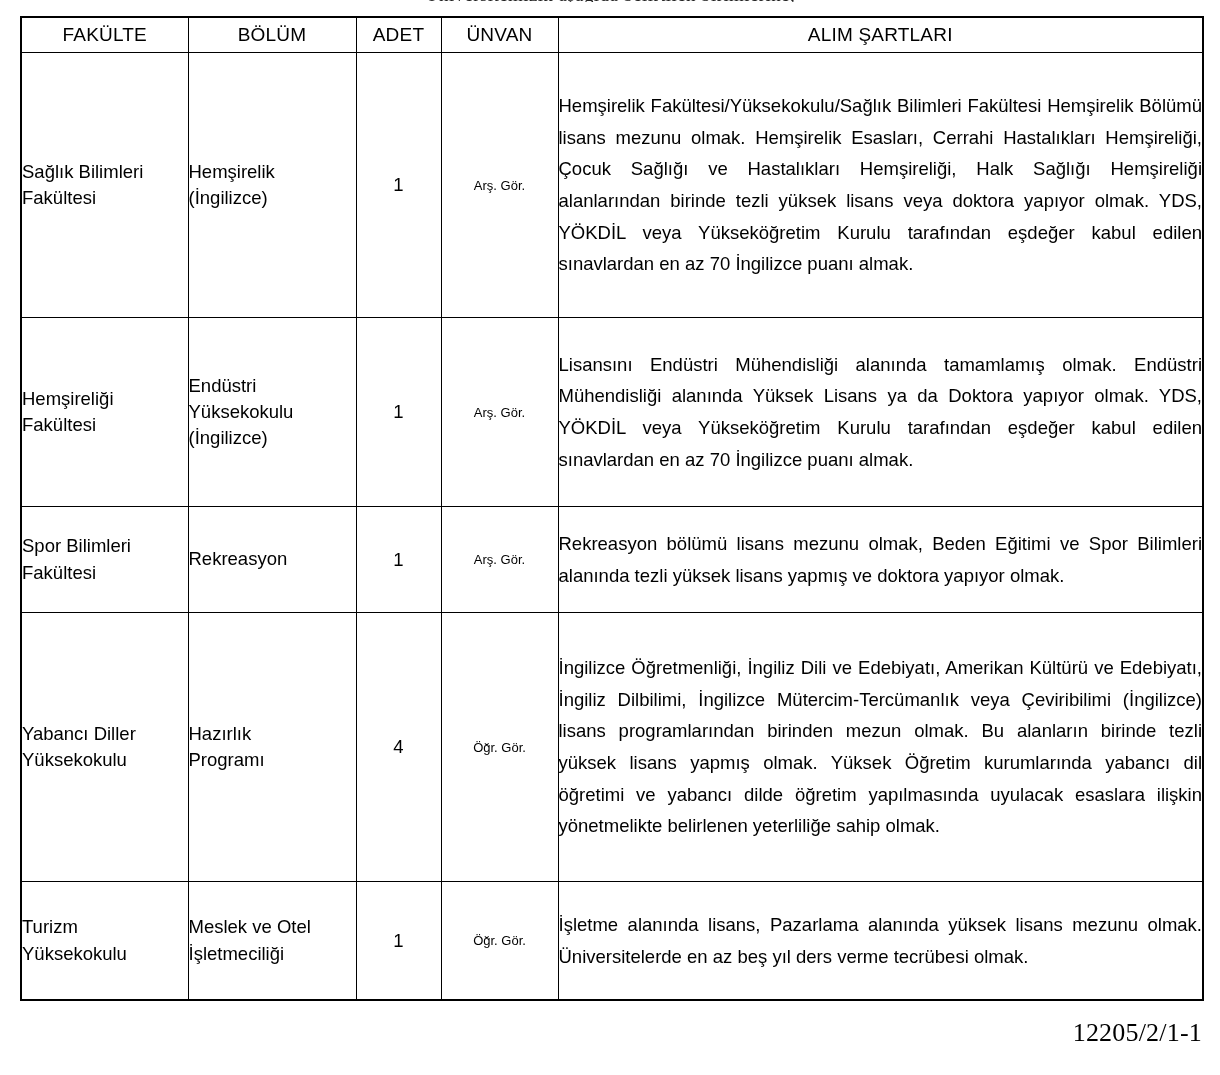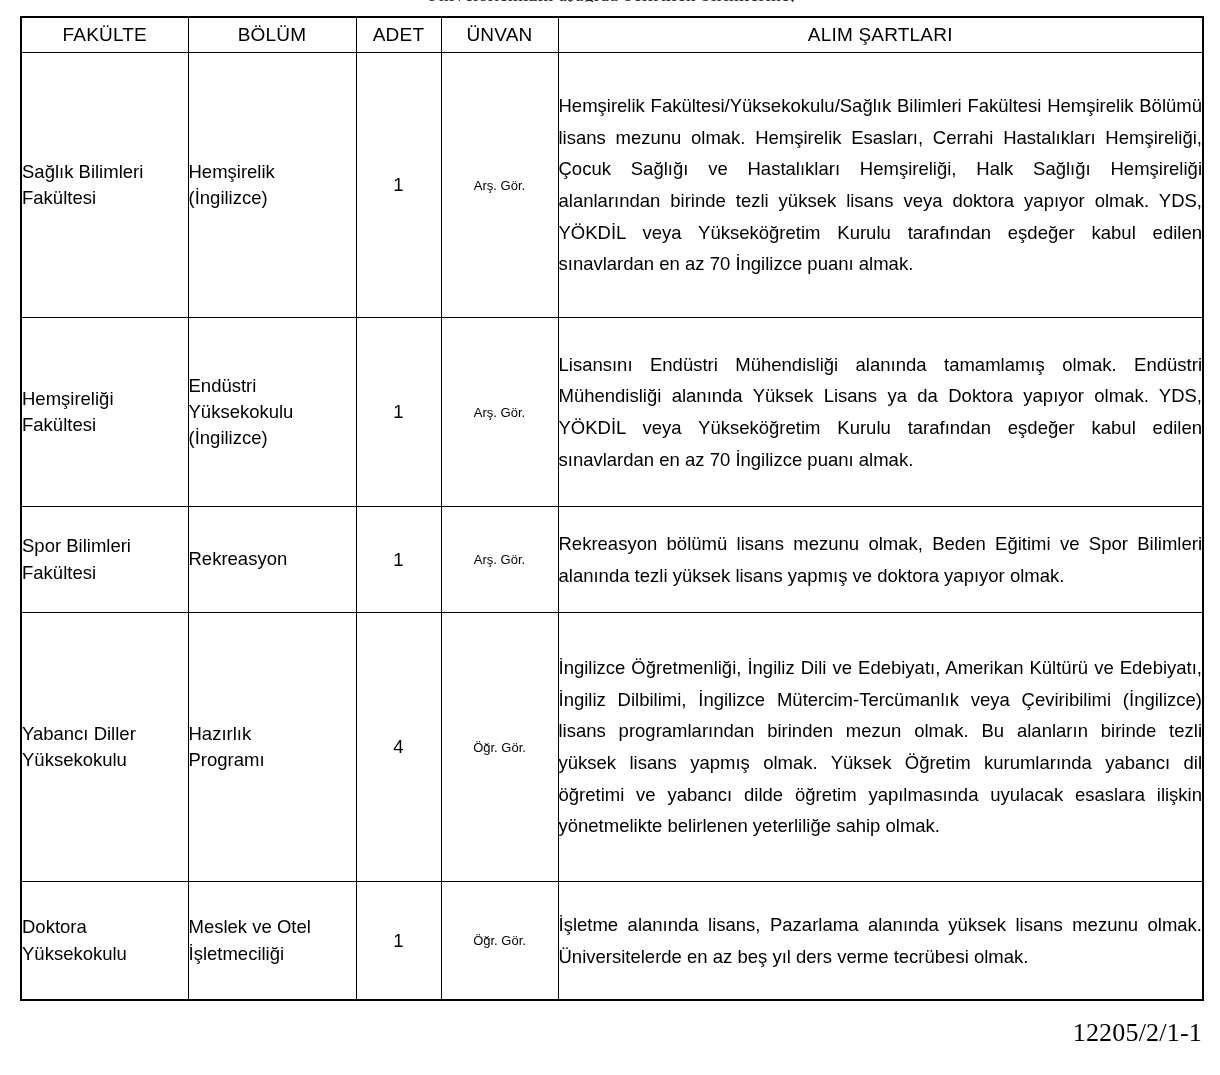--- a/index.html
+++ b/index.html
@@ -203,21 +203,21 @@
             <span class="line">Hazırlık</span>
             <span class="line">Programı</span>
           </td>
           <td class="cell-num">4</td>
           <td class="cell-unvan">Öğr. Gör.</td>
           <td class="cell-sartlar">İngilizce Öğretmenliği, İngiliz Dili ve Edebiyatı, Amerikan Kültürü ve Edebiyatı, İngiliz Dilbilimi, İngilizce Mütercim-Tercümanlık veya Çeviribilimi (İngilizce) lisans programlarından birinden mezun olmak. Bu alanların birinde tezli yüksek lisans yapmış olmak. Yüksek Öğretim kurumlarında yabancı dil öğretimi ve yabancı dilde öğretim yapılmasında uyulacak esaslara ilişkin yönetmelikte belirlenen yeterliliğe sahip olmak.</td>
         </tr>
 
         <tr class="row-r4">
           <td class="cell-center">
-            <span class="line">Doktora</span>
+            <span class="line">Turizm</span>
             <span class="line">Yüksekokulu</span>
           </td>
           <td class="cell-center">
             <span class="line">Meslek ve Otel</span>
             <span class="line">İşletmeciliği</span>
           </td>
           <td class="cell-num">1</td>
           <td class="cell-unvan">Öğr. Gör.</td>
           <td class="cell-sartlar">İşletme alanında lisans, Pazarlama alanında yüksek lisans mezunu olmak. Üniversitelerde en az beş yıl ders verme tecrübesi olmak.</td>
         </tr>

